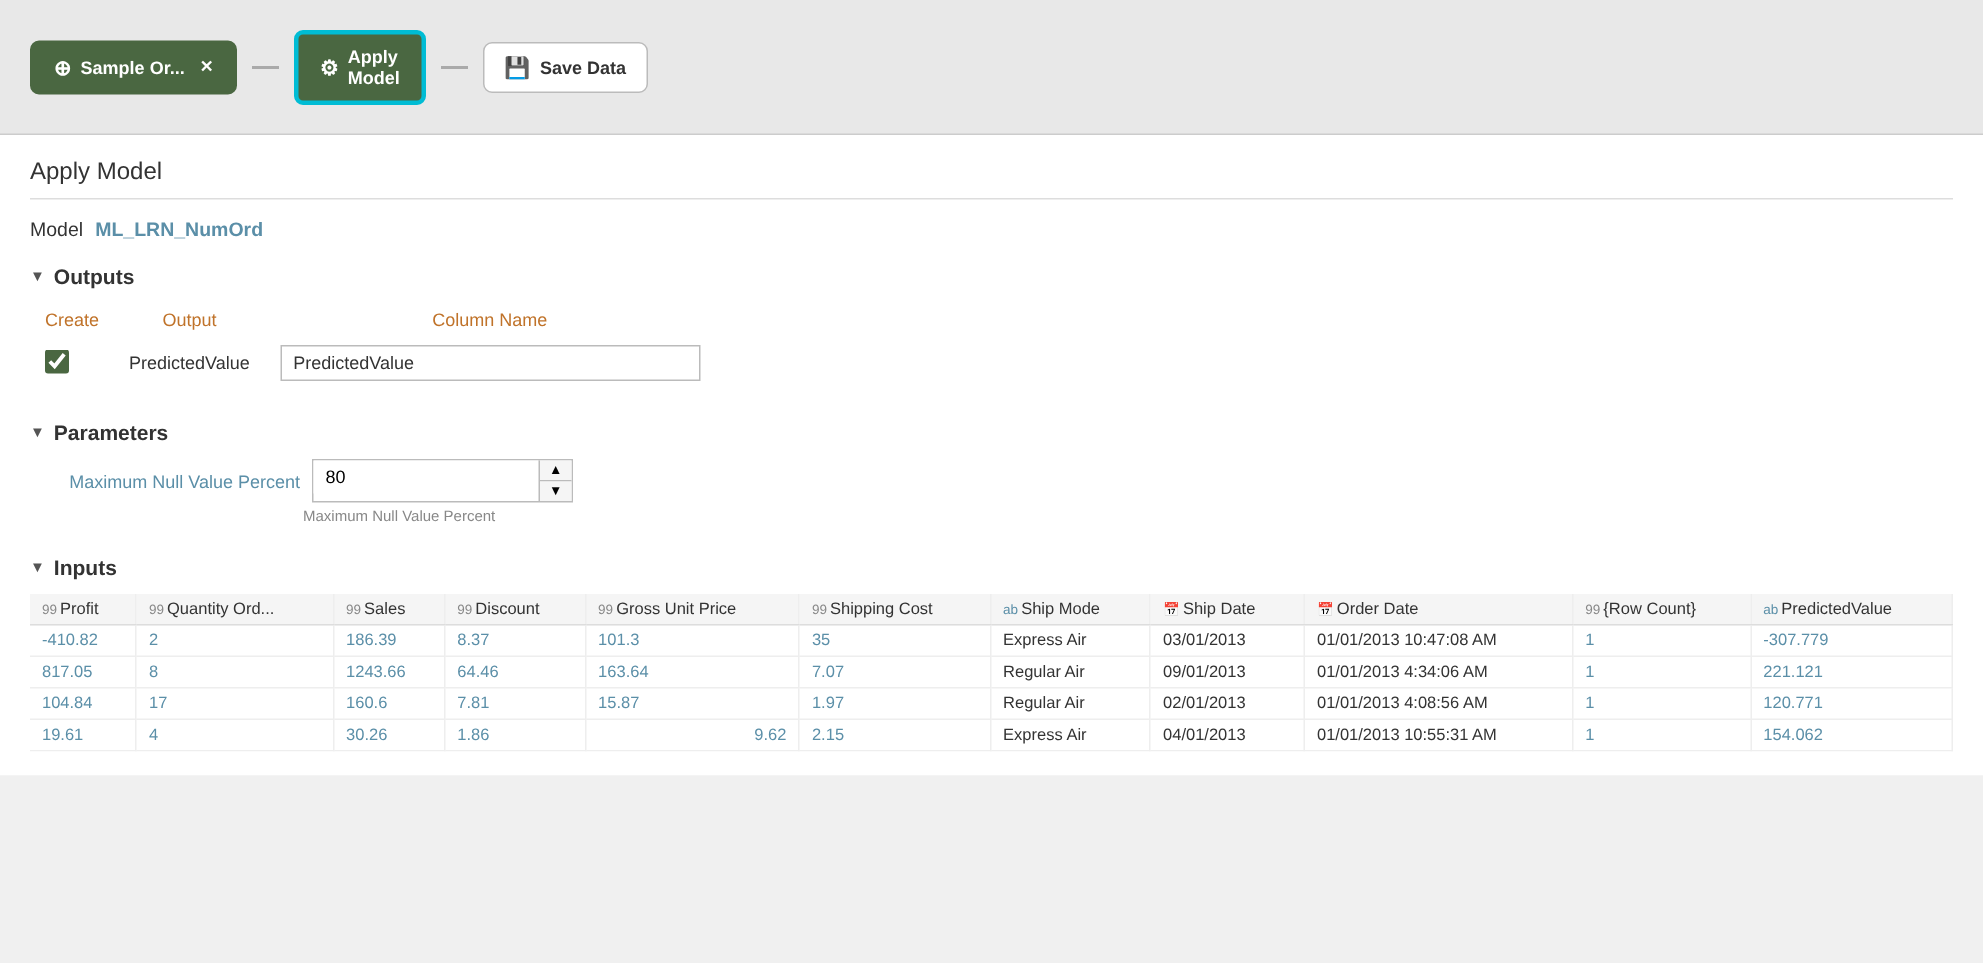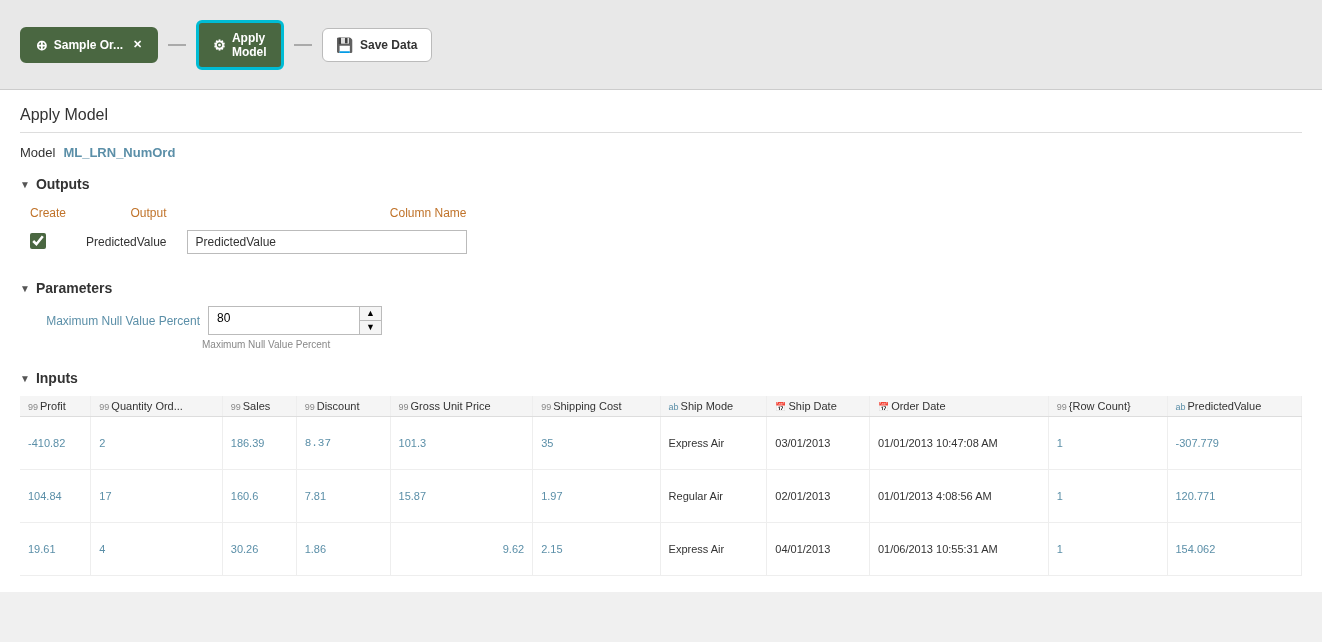--- a/index.html
+++ b/index.html
@@ -111,21 +111,21 @@
     .outputs-table {
       border-collapse: collapse;
       margin-left: 10px;
     }
 
     .outputs-table th {
       color: #c0732a;
       font-weight: normal;
       font-size: 12px;
       padding: 4px 20px 4px 0;
-      text-align: right;
+      text-align: center;
     }
 
     .outputs-table td {
       padding: 6px 20px 6px 0;
       vertical-align: middle;
     }
 
     .checkbox-cell {
       padding-right: 12px !important;
     }
@@ -222,21 +222,21 @@
       padding: 4px 8px;
       text-align: left;
       font-weight: normal;
       color: #333;
       white-space: nowrap;
     }
 
     .data-table td {
       border-bottom: 1px solid #eee;
       border-right: 1px solid #eee;
-      padding: 20px 8px;
+      padding: 4px 8px;
       white-space: nowrap;
     }
 
     .th-type-icon {
       font-size: 9px;
       color: #888;
       margin-right: 2px;
     }
   </style>
 </head>
@@ -339,28 +339,41 @@
             <th><span class="th-type-icon">📅</span>Order Date</th>
             <th><span class="th-type-icon">99</span>{Row Count}</th>
             <th><span class="th-type-icon" style="color:#5b8fa8;">ab</span>PredictedValue</th>
           </tr>
         </thead>
         <tbody id="table-body">
         <tr>
               <td style="color: rgb(91, 143, 168);">-410.82</td>
               <td style="color: rgb(91, 143, 168);">2</td>
               <td style="color: rgb(91, 143, 168);">186.39</td>
-              <td style="color: rgb(91, 143, 168); font-family: Liberation Mono, monospace;">8.37</td>
+              <td style="color: rgb(91, 143, 168);">8.37</td>
               <td style="color: rgb(91, 143, 168);">101.3</td>
               <td style="color: rgb(91, 143, 168);">35</td>
               <td>Express Air</td>
               <td>03/01/2013</td>
               <td>01/01/2013 10:47:08 AM</td>
               <td style="color: rgb(91, 143, 168);">1</td>
               <td style="color: rgb(91, 143, 168);">-307.779</td>
+            </tr>
+            <tr>
+              <td style="color: rgb(91, 143, 168);">817.05</td>
+              <td style="color: rgb(91, 143, 168);">8</td>
+              <td style="color: rgb(91, 143, 168);">1243.66</td>
+              <td style="color: rgb(91, 143, 168);">64.46</td>
+              <td style="color: rgb(91, 143, 168);">163.64</td>
+              <td style="color: rgb(91, 143, 168);">7.07</td>
+              <td>Regular Air</td>
+              <td>09/01/2013</td>
+              <td>01/01/2013 4:34:06 AM</td>
+              <td style="color: rgb(91, 143, 168);">1</td>
+              <td style="color: rgb(91, 143, 168);">221.121</td>
             </tr>
             <tr>
               <td style="color: rgb(91, 143, 168);">104.84</td>
               <td style="color: rgb(91, 143, 168);">17</td>
               <td style="color: rgb(91, 143, 168);">160.6</td>
               <td style="color: rgb(91, 143, 168); margin-top: 16px;">7.81</td>
               <td style="color: rgb(91, 143, 168); margin-top: 24px;">15.87</td>
               <td style="color: rgb(91, 143, 168);">1.97</td>
               <td>Regular Air</td>
               <td>02/01/2013</td>
@@ -370,21 +383,21 @@
             </tr>
             <tr>
               <td style="color: rgb(91, 143, 168);">19.61</td>
               <td style="color: rgb(91, 143, 168);">4</td>
               <td style="color: rgb(91, 143, 168);">30.26</td>
               <td style="color: rgb(91, 143, 168);">1.86</td>
               <td style="color: rgb(91, 143, 168); text-align: right;">9.62</td>
               <td style="color: rgb(91, 143, 168);">2.15</td>
               <td>Express Air</td>
               <td>04/01/2013</td>
-              <td>01/06/2013 10:55:31 AM</td>
+              <td>01/01/2013 10:55:31 AM</td>
               <td style="color: rgb(91, 143, 168);">1</td>
               <td style="color: rgb(91, 143, 168);">154.062</td>
             </tr>
           </tbody>
       </table>
     </div>
   </div>
 
 </div>
 

